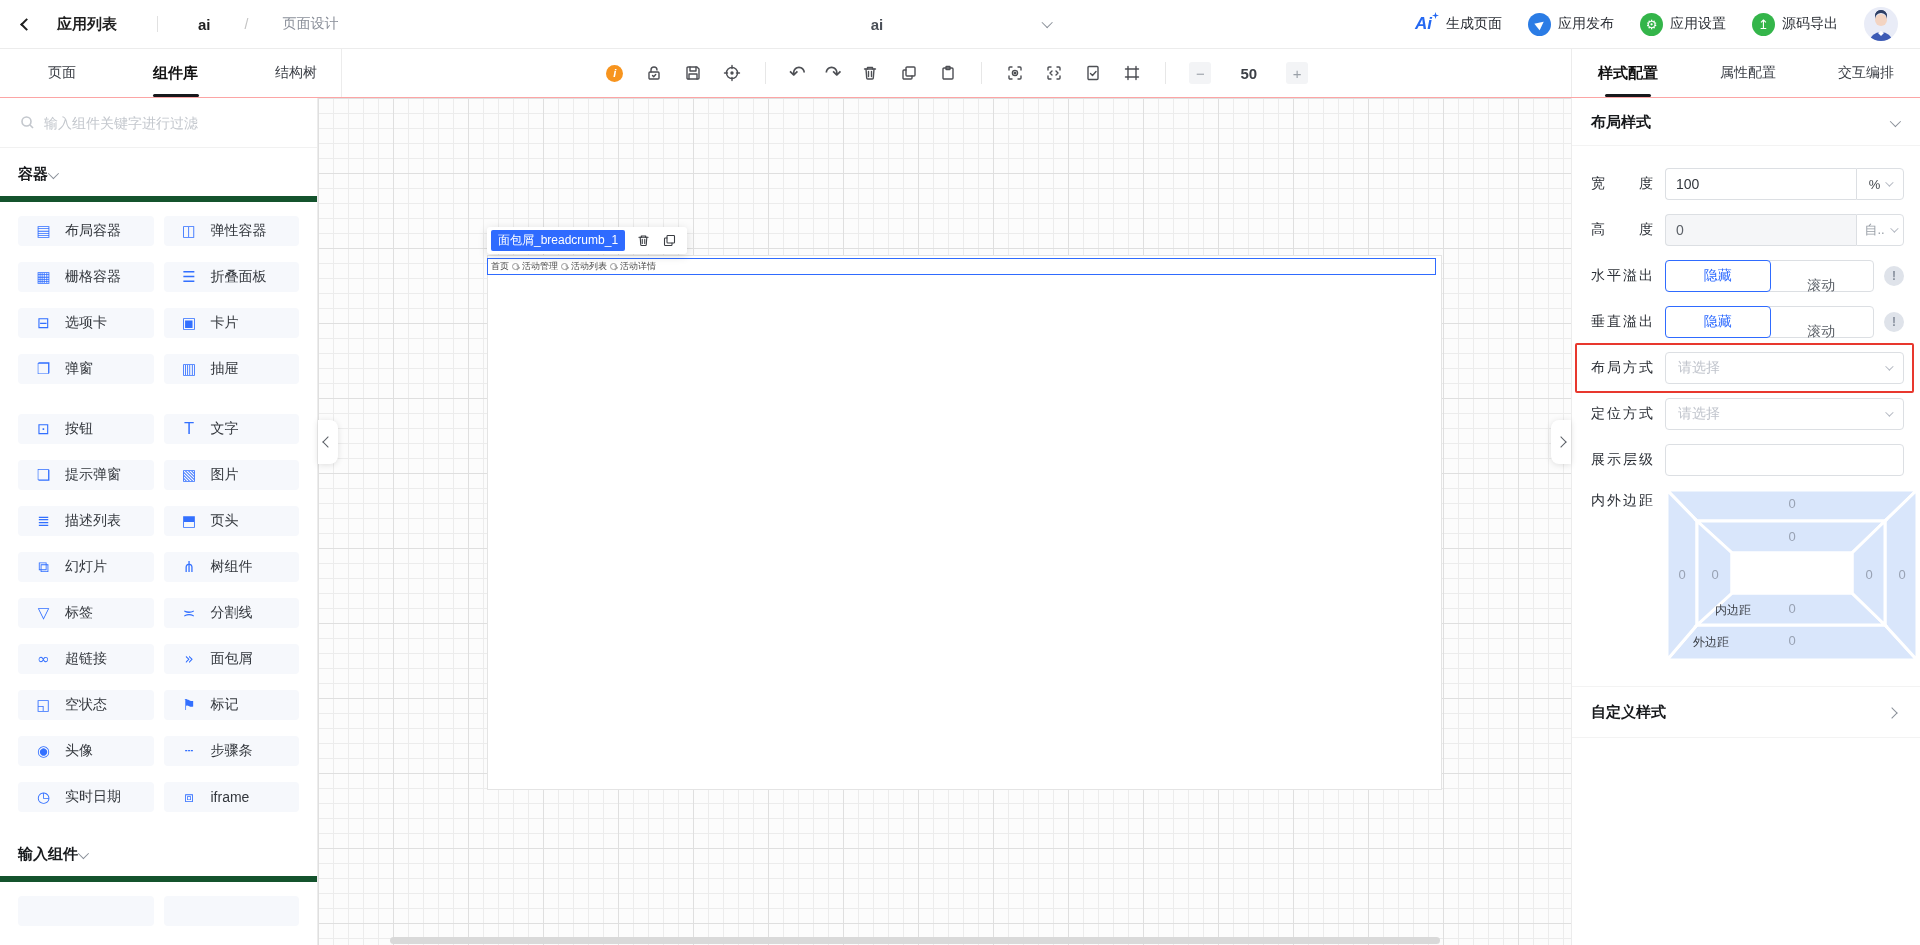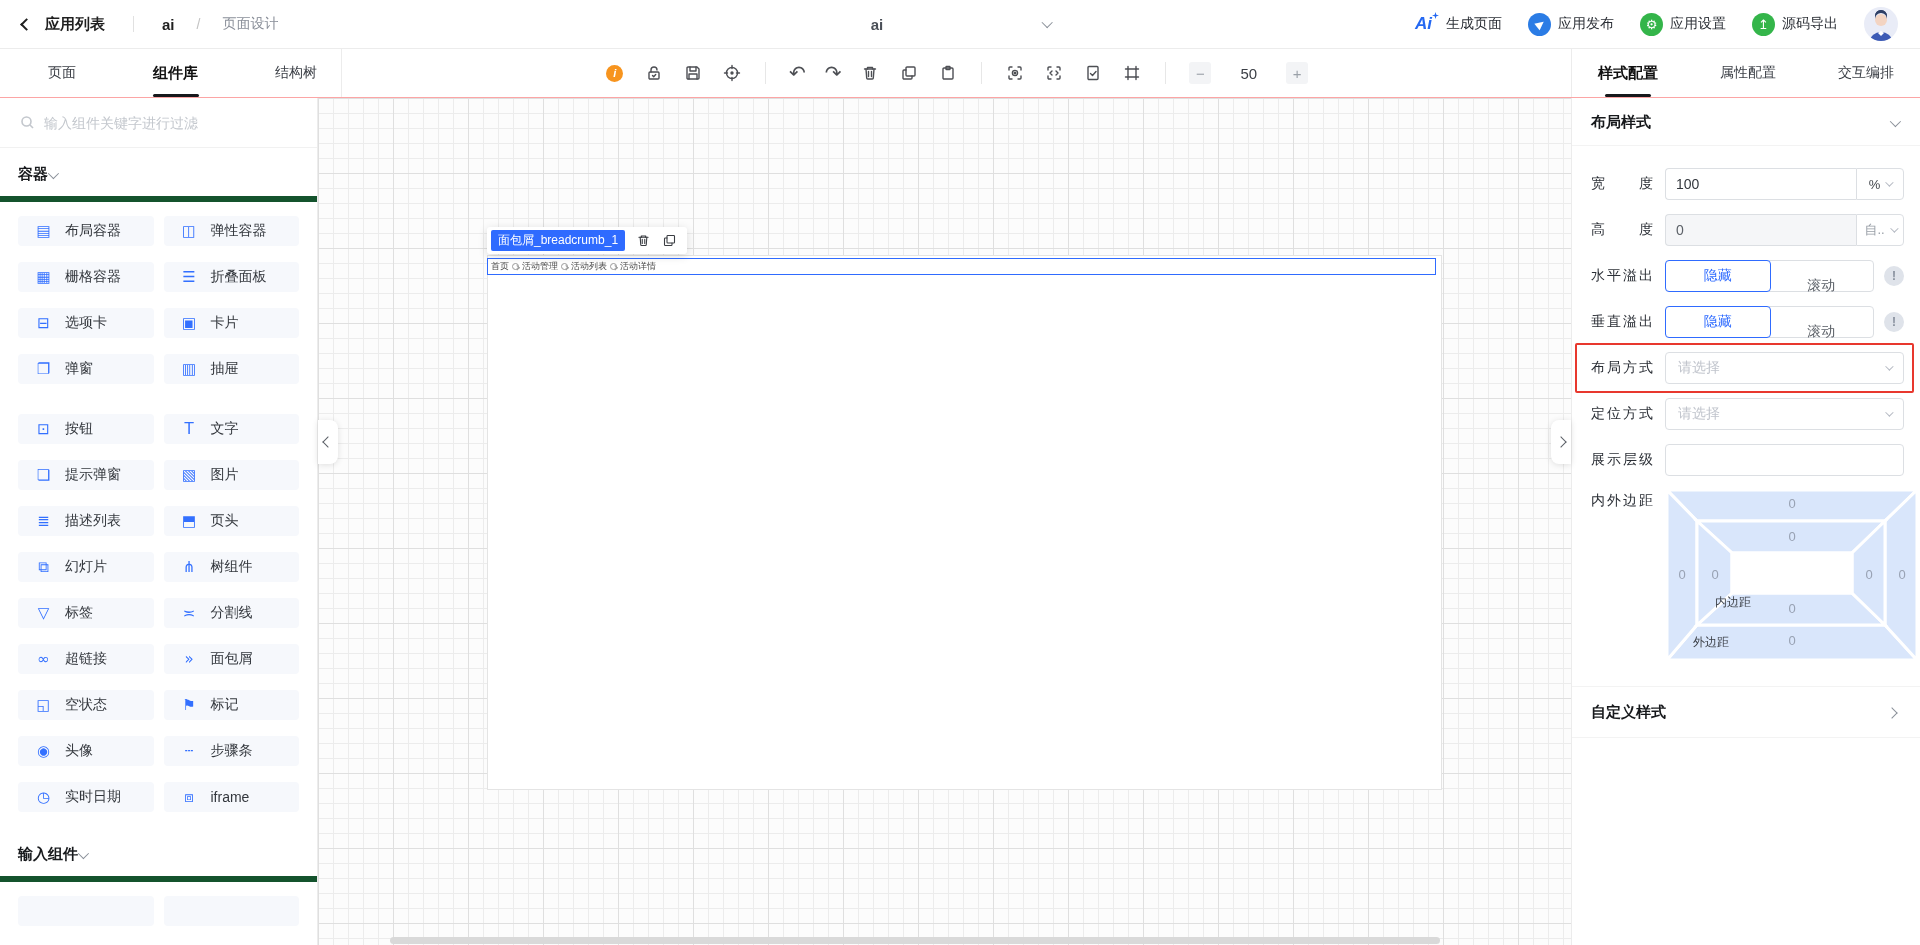--- a/index.html
+++ b/index.html
@@ -10,21 +10,21 @@
   .chev { display:inline-block; width:8px; height:8px;
     border-right:1.6px solid #8a9099; border-bottom:1.6px solid #8a9099; }
   .chev.down  { transform:rotate(45deg) translateY(-2px); }
   .chev.right { transform:rotate(-45deg); }
   .chev.left  { transform:rotate(135deg); }
   .chev.sm { width:6px; height:6px; border-color:#b4b9c2; }
 
   
   .app-header { height:49px; display:flex; align-items:center; padding:0 22px;
     background:#fff; border-bottom:1px solid #ececec; position:relative; }
-  .hdr-left { display:flex; align-items:center; gap:14px; }
+  .hdr-left { display:flex; align-items:center; gap:26px; }
   .back-ch { width:9px; height:9px; border-right:2px solid #1f1f1f; border-bottom:2px solid #1f1f1f; transform:rotate(135deg); }
   .hdr-back { font-size:15px; font-weight:bold; cursor:pointer; }
   .hdr-vdiv { width:1px; height:16px; background:#e1e1e1; margin:0 14px; }
   .hdr-app { font-size:15px; font-weight:bold; }
   .hdr-slash { color:#c3c3c3; margin:0 8px; font-size:14px; }
   .hdr-page { font-size:14px; color:#8a8f99; }
   .hdr-center { position:absolute; left:50%; transform:translateX(-50%);
     display:flex; align-items:center; font-size:15px; font-weight:600; color:#4a4f57; }
   .hdr-center .chev { margin-left:158px; }
   .hdr-right { margin-left:auto; display:flex; align-items:center; gap:26px; }
@@ -51,21 +51,21 @@
 
   .canvas-toolbar { flex:1; display:flex; align-items:center; justify-content:center; gap:19px; }
   .tdiv { width:1px; height:22px; background:#e7e7e7; margin:0 4px; }
   .tico { width:20px; height:20px; display:flex; align-items:center; justify-content:center; cursor:pointer; }
   .tico svg { stroke:#4d4f54; fill:none; stroke-width:1.4; stroke-linecap:round; stroke-linejoin:round; }
   .uglyph { font-size:20px; color:#4d4f54; line-height:1; cursor:pointer; }
   .info-dot { width:17px; height:17px; border-radius:50%; background:#f7941e; color:#fff;
     display:flex; align-items:center; justify-content:center; font-size:11px; font-weight:bold; font-style:italic; }
   .zoom-box { width:22px; height:22px; background:#f3f4f6; border-radius:3px; color:#9aa0a8;
     display:flex; align-items:center; justify-content:center; font-size:15px; cursor:pointer; }
-  .zoom-val { font-size:15px; color:#3b3f46; margin:0 10px; }
+  .zoom-val { font-size:15px; color:#3b3f46; margin:0 10px;font-weight:bold; }
 
   
   .main { display:flex; height:847px; }
 
   
   .sidebar { width:318px; border-right:1px solid #ececec; background:#fff; overflow:hidden; }
   .search-row { height:50px; display:flex; align-items:center; gap:9px; padding:0 20px; border-bottom:1px solid #f1f1f1; }
   .search-row svg { stroke:#c3c7cd; fill:none; stroke-width:1.6; }
   .search-input { border:none; outline:none; flex:1; font-size:14px; color:#333;
     font-family:"Liberation Sans","DejaVu Sans",sans-serif; }
@@ -570,21 +570,21 @@
               </g>
             </svg>
             <span class="bm-num" style="left:50%; top:6px">0</span>
             <span class="bm-num" style="left:50%; top:39px">0</span>
             <span class="bm-num" style="left:15px; top:77px">0</span>
             <span class="bm-num" style="left:48px; top:77px">0</span>
             <span class="bm-num" style="left:202px; top:77px">0</span>
             <span class="bm-num" style="left:235px; top:77px">0</span>
             <span class="bm-num" style="left:50%; top:111px">0</span>
             <span class="bm-num" style="left:50%; top:143px">0</span>
-            <span class="bm-lbl" style="left:48px; top:104px">内边距</span>
+            <span class="bm-lbl" style="left:48px; top:112px">内边距</span>
             <span class="bm-lbl" style="left:26px; top:144px">外边距</span>
           </div>
         </div>
       </div>
     </div>
 
     <div class="custom-style">
       <span class="insp-sec-title">自定义样式</span>
       <span class="chev right"></span>
     </div>

